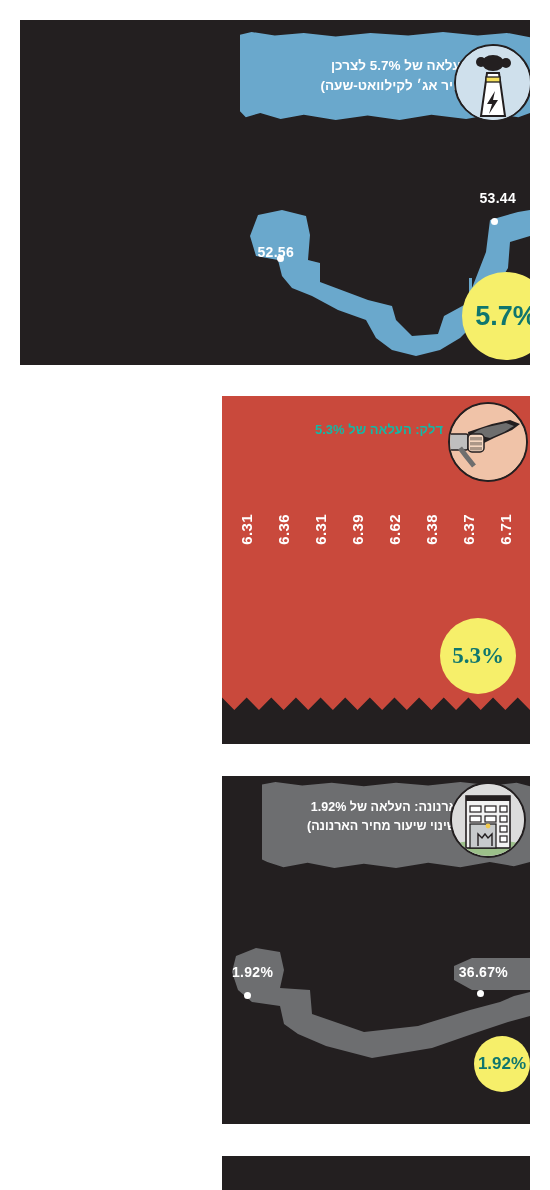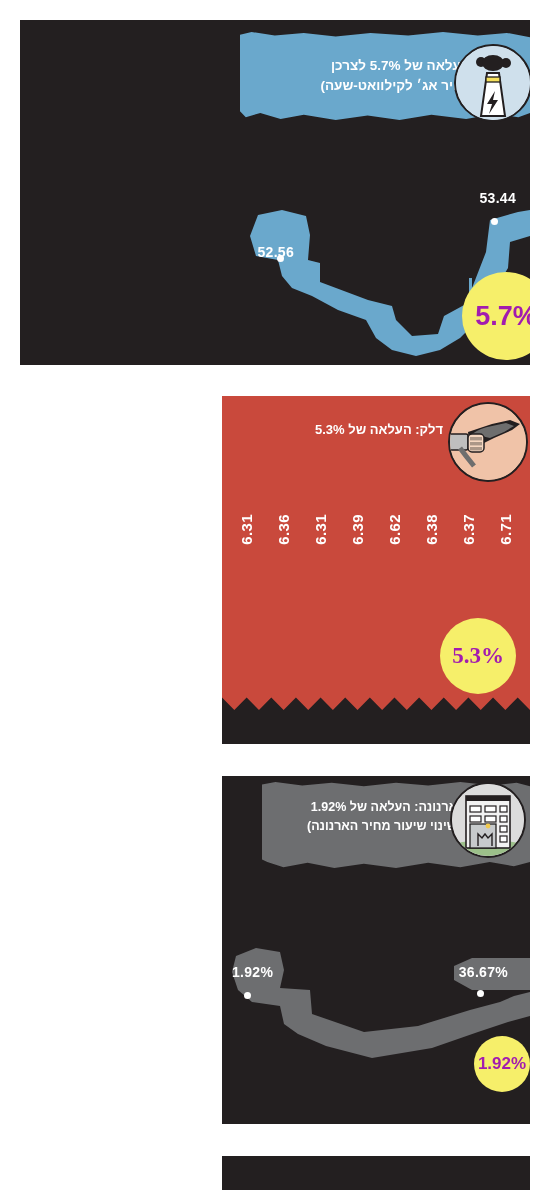--- a/index.html
+++ b/index.html
@@ -20,21 +20,21 @@
      font-size:13.5px;line-height:1.45;text-align:right;}
   .icon-circle{position:absolute;border-radius:50%;overflow:hidden;}
   #icon-elec{right:-2px;top:24px;width:74px;height:74px;background:#CFE0EC;border:2px solid #231F20;}
 
   
   #panel-fuel{left:222px;top:396px;width:308px;height:348px;background:#231F20;}
   .fuel-body{position:absolute;left:0;top:0;width:100%;height:314px;background:#C9493C;
      clip-path:polygon(0 0,100% 0,100% 100%,96% 96%,92% 100%,88% 96%,84% 100%,80% 96%,76% 100%,
                        72% 96%,68% 100%,64% 96%,60% 100%,56% 96%,52% 100%,48% 96%,44% 100%,40% 96%,
                        36% 100%,32% 96%,28% 100%,24% 96%,20% 100%,16% 96%,12% 100%,8% 96%,4% 100%,0 96%);}
-  .fuel-title{position:absolute;right:66px;top:24px;width:170px;color:#ffffff;font-weight:bold;
+  .fuel-title{position:absolute;right:66px;top:24px;width:170px;color:#14b8a6;font-weight:bold;
      font-size:13px;line-height:1.5;text-align:center;}
   #icon-fuel{right:2px;top:6px;width:76px;height:76px;background:#F0C3A8;border:2px solid #231F20;}
   .fuel-values{position:absolute;left:0;right:0;top:118px;height:96px;display:flex;
      flex-direction:row-reverse;justify-content:space-around;align-items:flex-start;padding:0 6px;}
   .fuel-val{writing-mode:vertical-rl;transform:rotate(180deg);color:#ffffff;font-weight:bold;
      font-size:15px;letter-spacing:0.4px;}
 
   
   #panel-arnona{left:222px;top:776px;width:308px;height:348px;background:#231F20;}
   .banner-arn{position:absolute;right:0px;top:6px;width:268px;height:86px;background:#6D6E70;
@@ -43,21 +43,21 @@
                        8% 99%,2% 93%,0% 90%);}
   .arn-title{position:absolute;right:56px;top:22px;width:180px;color:#ffffff;font-weight:bold;
      font-size:12.5px;line-height:1.5;text-align:center;}
   #icon-arn{right:4px;top:6px;width:72px;height:72px;background:#D9D9D9;border:2px solid #231F20;}
 
   
   .pt-label{position:absolute;color:#ffffff;font-weight:bold;font-size:14px;z-index:6;
      letter-spacing:0.3px;white-space:nowrap;}
   .pt-dot{position:absolute;width:7px;height:7px;border-radius:50%;background:#ffffff;z-index:6;}
   .badge{position:absolute;border-radius:50%;background:#F6EF6A;display:flex;align-items:center;
-     justify-content:center;color:#a21caf;font-weight:bold;z-index:8;}
+     justify-content:center;color:#0f766e;font-weight:bold;z-index:8;}
 
   #panel-footer{left:222px;top:1156px;width:308px;height:34px;background:#231F20;}
 </style>
 </head>
 <body>
 
 <div class="panel" id="panel-electricity">
 
   <svg width="510" height="345" style="position:absolute;left:0;top:0;">
     <polygon points="238,195 262,190 286,196 290,215 288,240 300,243 300,262 348,280 372,286 376,300 392,316 418,314 424,296 446,284 452,268 466,232 470,200 498,192 510,190 510,216 490,222 488,248 476,268 470,292 452,306 440,318 420,330 396,336 372,330 356,318 346,300 318,290 292,276 272,268 262,256 258,240 236,236 230,216" fill="#6AA8CC"></polygon>

